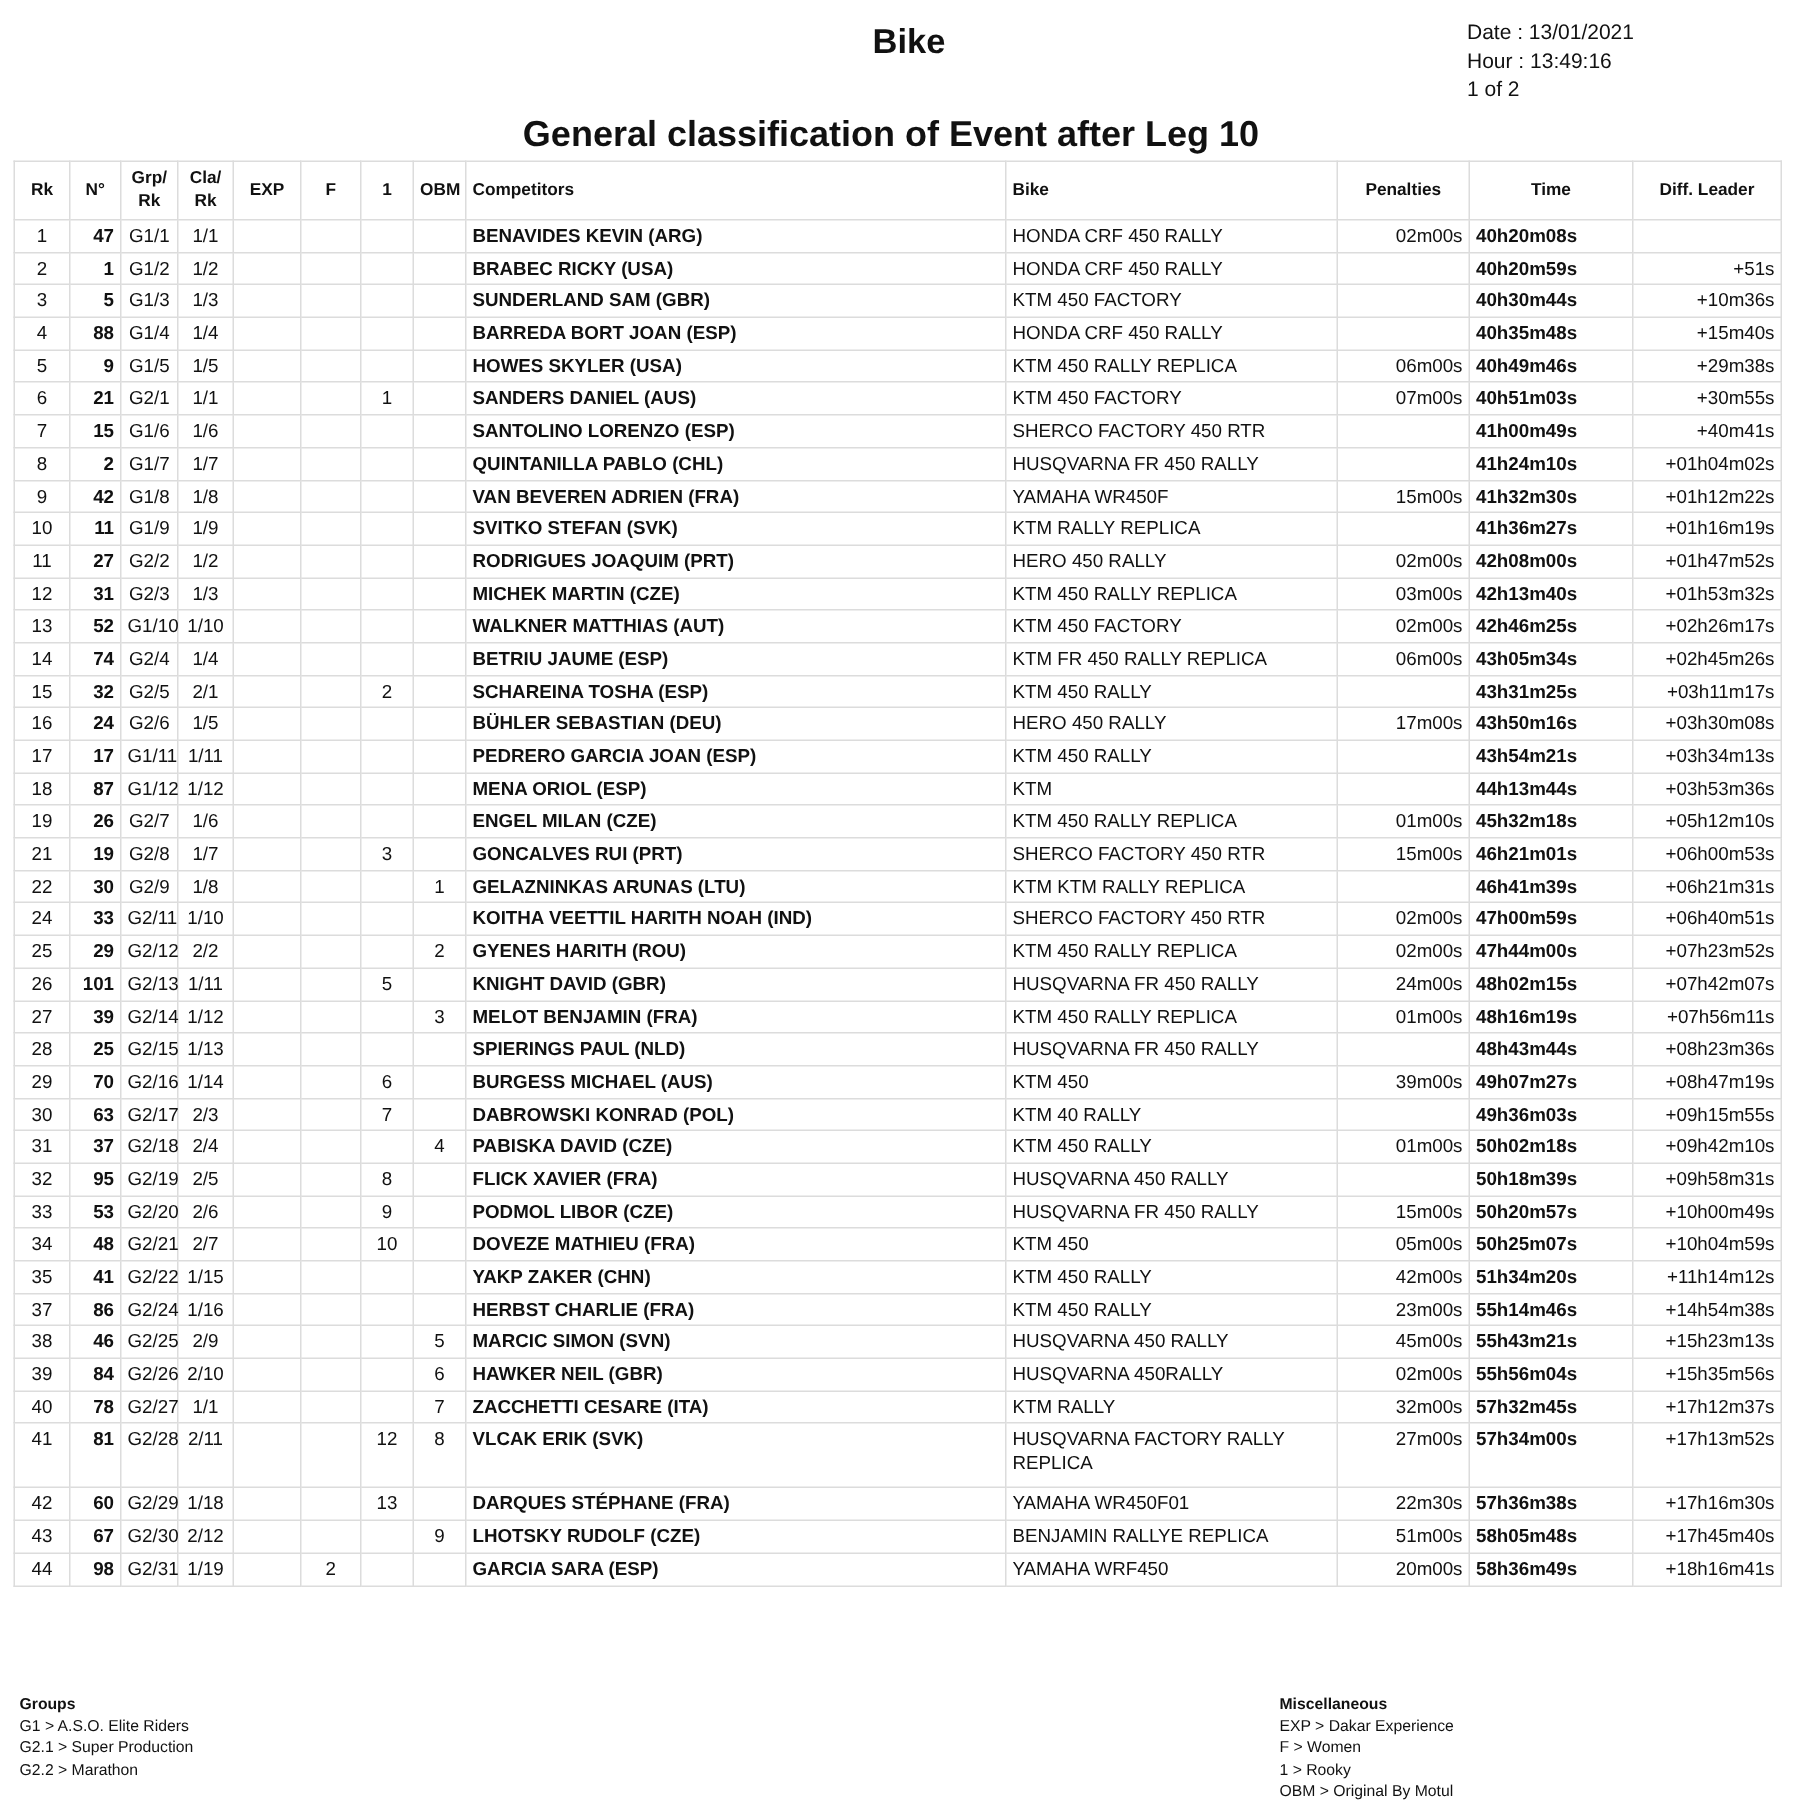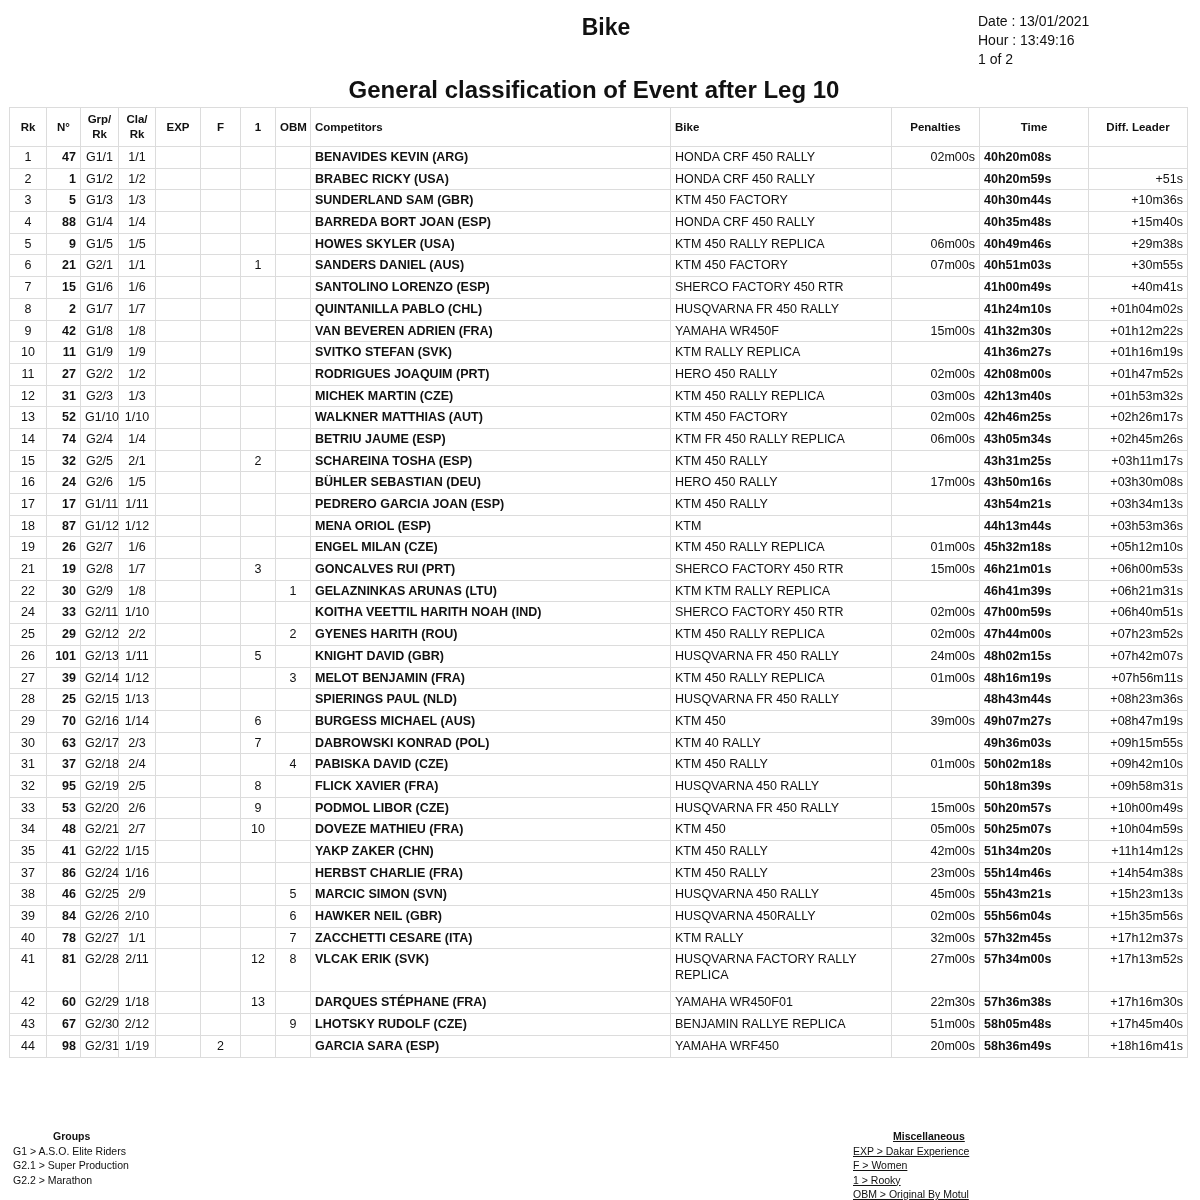--- a/index.html
+++ b/index.html
@@ -12,23 +12,23 @@
   table.results th { font-size: 11.5px; font-weight: bold; height: 38px; vertical-align: middle; text-align: center; line-height: 15px; }
   table.results th.left { text-align: left; }
   table.results td { height: 20.7px; line-height: 20px; white-space: nowrap; }
   table.results td.c { text-align: center; }
   table.results td.r { text-align: right; }
   table.results td.b { font-weight: bold; }
   table.results td.num { text-align: right; font-weight: bold; }
   table.results td.wrap { white-space: normal; line-height: 16px; padding-top: 2px; }
   table.results tr.tall td { height: 40px; }
   .legend { position: absolute; top: 1129px; font-size: 10.5px; line-height: 14.5px; }
-  .legend .h { font-weight: bold; margin-left: 40px; }
+  .legend .h { font-weight: bold; }
   .legend.groups { left: 13px; }
-  .legend.misc { left: 853px; text-decoration: underline; }
+  .legend.misc { left: 853px; }
 </style>
 </head>
 <body>
 
 <div class="title">Bike</div>
 
 <div class="meta">
   <div>Date : 13/01/2021</div>
   <div>Hour : 13:49:16</div>
   <div>1 of 2</div>

